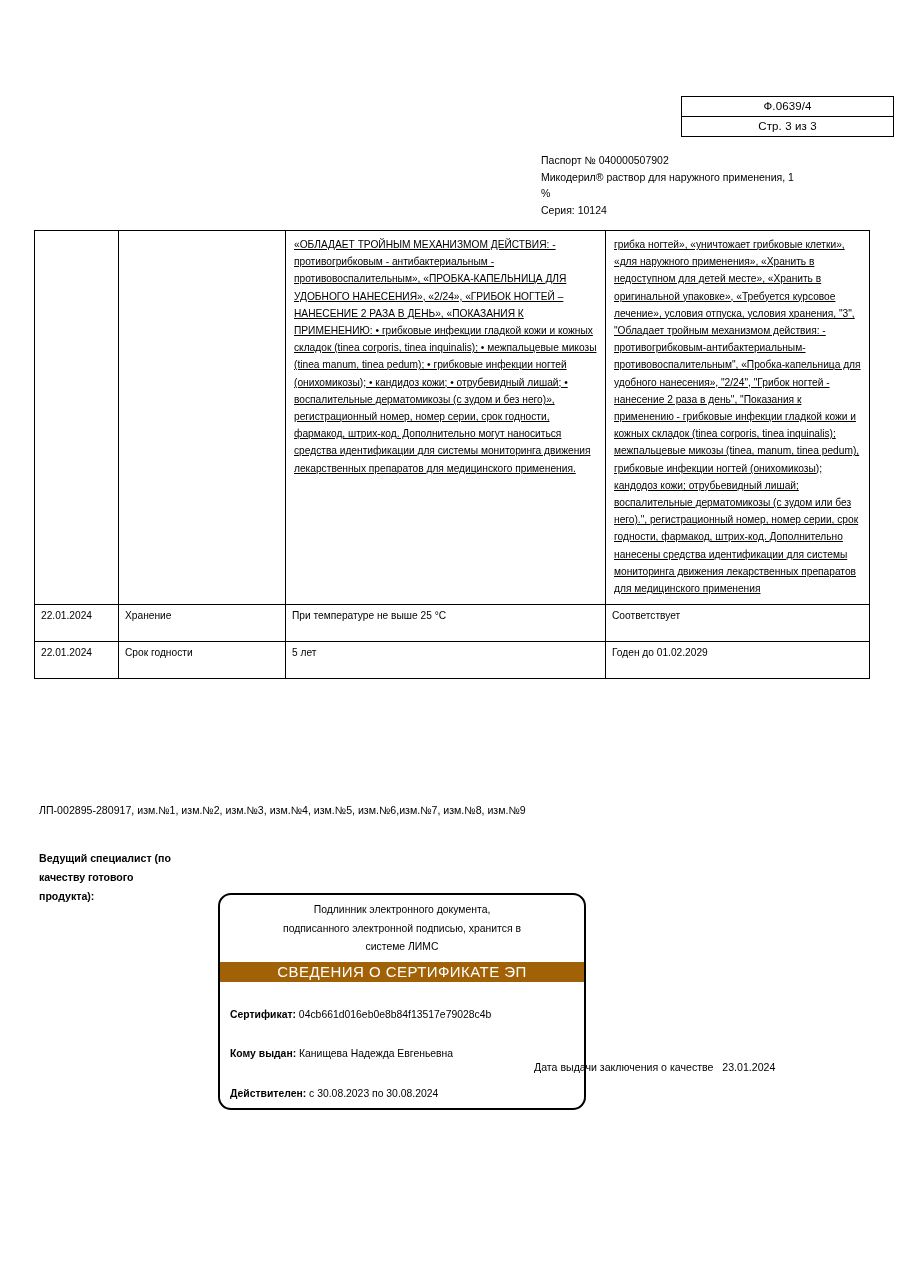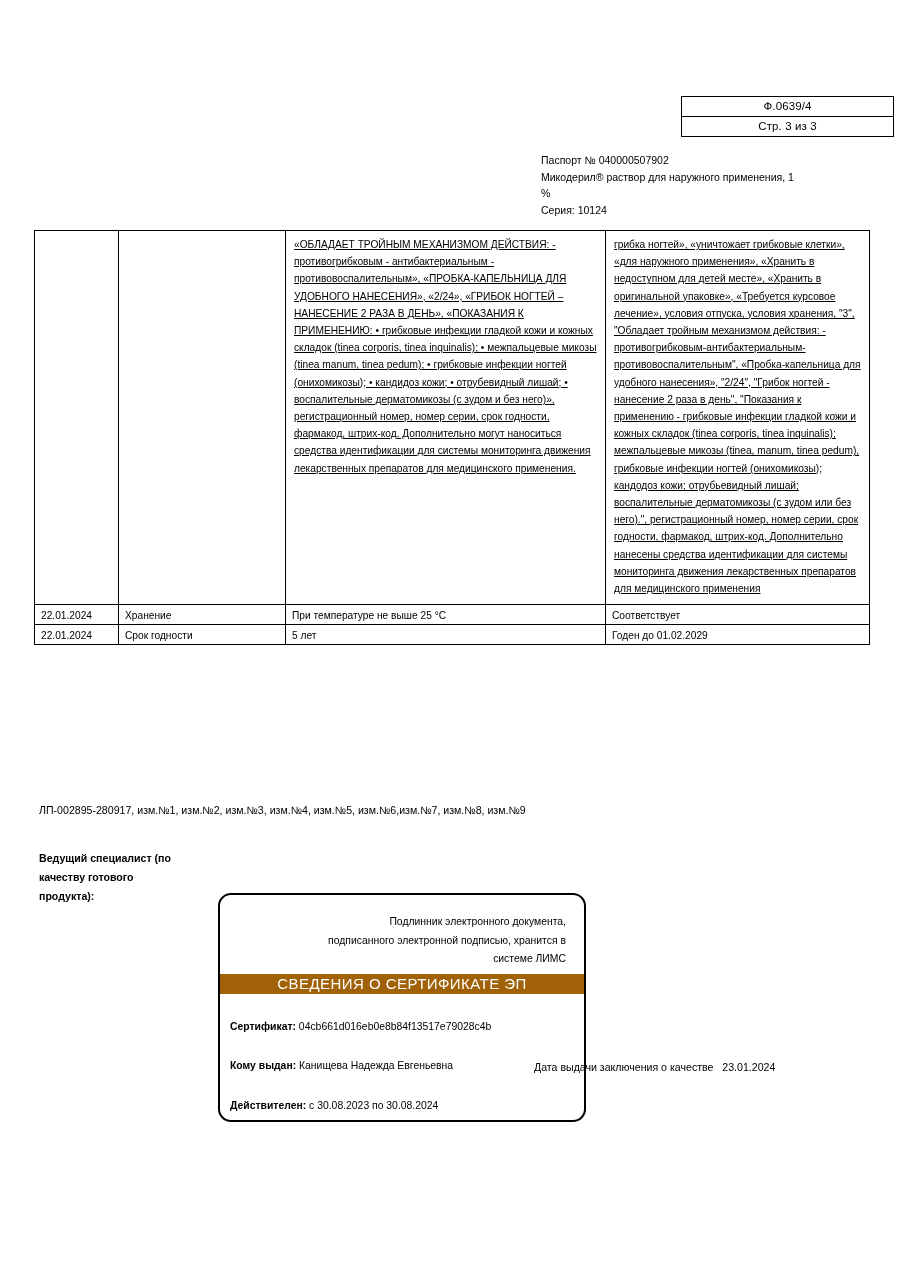--- a/index.html
+++ b/index.html
@@ -72,21 +72,21 @@
     line-height: 17.2px;
   }
   .col-date  { width: 84px; }
   .col-param { width: 167px; }
   .col-norm  { width: 320px; }
   .col-res   { width: 264px; }
 
   .main-table td.pad-cell { padding: 5px 7px 7px 8px; text-decoration: underline; }
   .main-table tr.short-row td {
     padding-top: 3px;
-    padding-bottom: 1px;
+    padding-bottom: 18px;
     line-height: 15px;
     vertical-align: middle;
   }
 
   
   .conclusion {
     position: absolute;
     left: 39px;
     top: 800px;
     width: 800px;
@@ -112,25 +112,24 @@
     left: 218px;
     top: 893px;
     width: 368px;
     border: 2px solid #000;
     border-radius: 13px;
     box-sizing: border-box;
     overflow: hidden;
     background: #fff;
   }
   .stamp-head {
-    text-align: right;
+    text-align: center;
     font-size: 10.4px;
     line-height: 18.5px;
     padding: 6px 18px 5px 18px;
-    margin-top: 12px;
   }
   .stamp-banner {
     background: #a16207;
     color: #fff;
     text-align: center;
     font-size: 15px;
     line-height: 17px;
     padding: 1px 0 2px 0;
     letter-spacing: .45px;
   }

